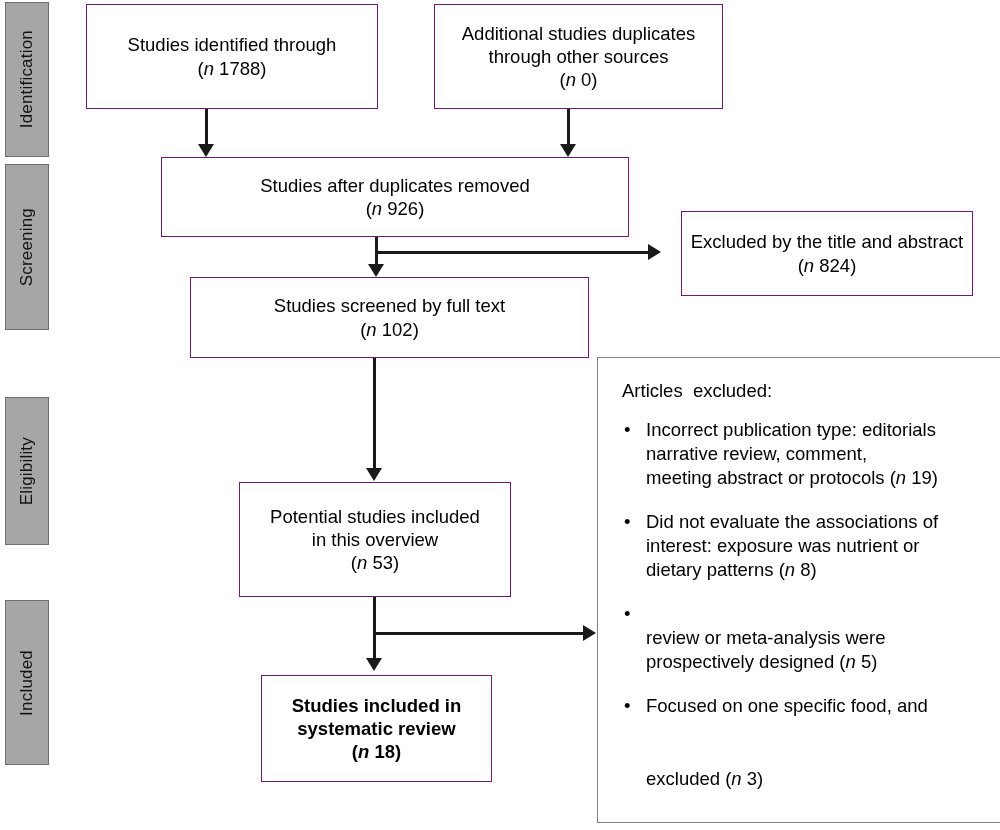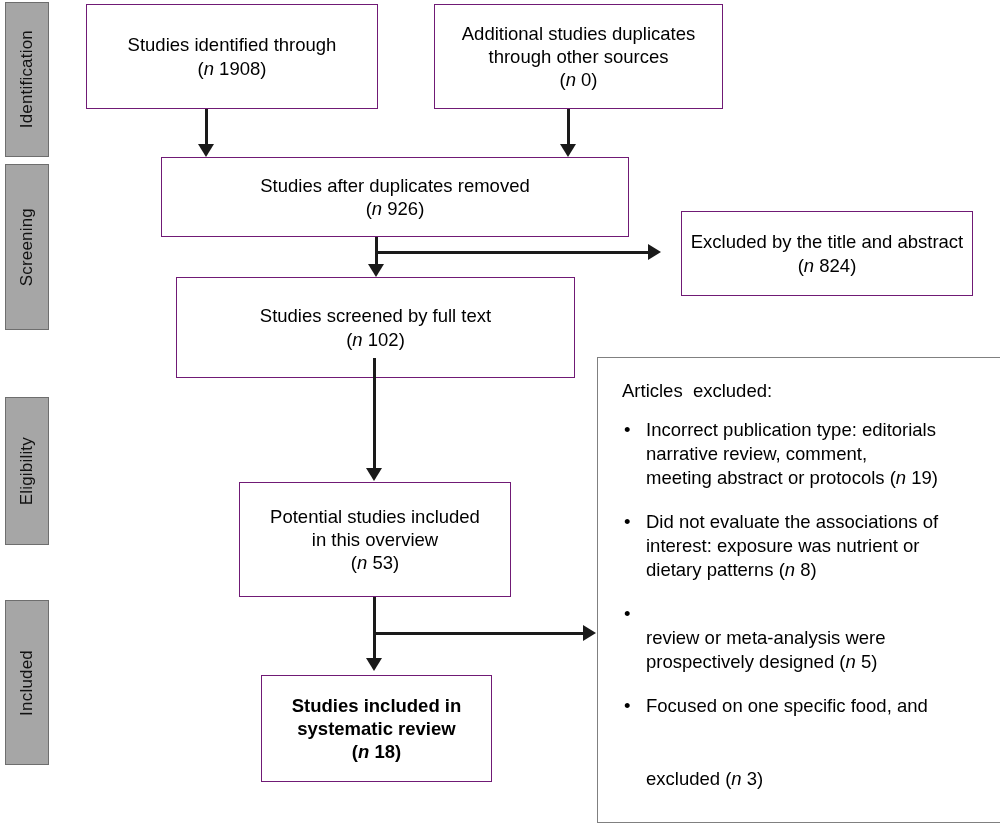--- a/index.html
+++ b/index.html
@@ -130,21 +130,21 @@
   </div>
 
   <div class="stage" style="left:5px; top:600px; width:44px; height:165px;">
     <span class="vtext">Included</span>
   </div>
 
   <div class="node" style="left:86px; top:4px; width:292px; height:105px;">
     <div class="lines">
       <span class="ln">Studies identified through</span>
       <span class="ln">
-        <span>(</span><span class="nitalic">n</span><span> 1908)</span>
+        <span>(</span><span class="nitalic">n</span><span> 1788)</span>
       </span>
     </div>
   </div>
 
   <div class="node" style="left:434px; top:4px; width:289px; height:105px;">
     <div class="lines">
       <span class="ln">Additional studies duplicates</span>
       <span class="ln">through other sources</span>
       <span class="ln">
         <span>(</span><span class="nitalic">n</span><span> 0)</span>
@@ -174,21 +174,21 @@
 
   <div class="node" style="left:661px; top:211px; width:292px; height:85px;margin-left:20px;">
     <div class="lines">
       <span class="ln">Excluded by the title and abstract</span>
       <span class="ln">
         <span>(</span><span class="nitalic">n</span><span> 824)</span>
       </span>
     </div>
   </div>
 
-  <div class="node" style="left:176px; top:277px; width:399px; height:101px;">
+  <div class="node" style="left:190px; top:277px; width:399px; height:81px;">
     <div class="lines">
       <span class="ln">Studies screened by full text</span>
       <span class="ln">
         <span>(</span><span class="nitalic">n</span><span> 102)</span>
       </span>
     </div>
   </div>
 
   <div class="vline" style="left:373px; top:358px; height:112px;"></div>
   <div class="arrow-down" style="left:366px; top:468px;"></div>

